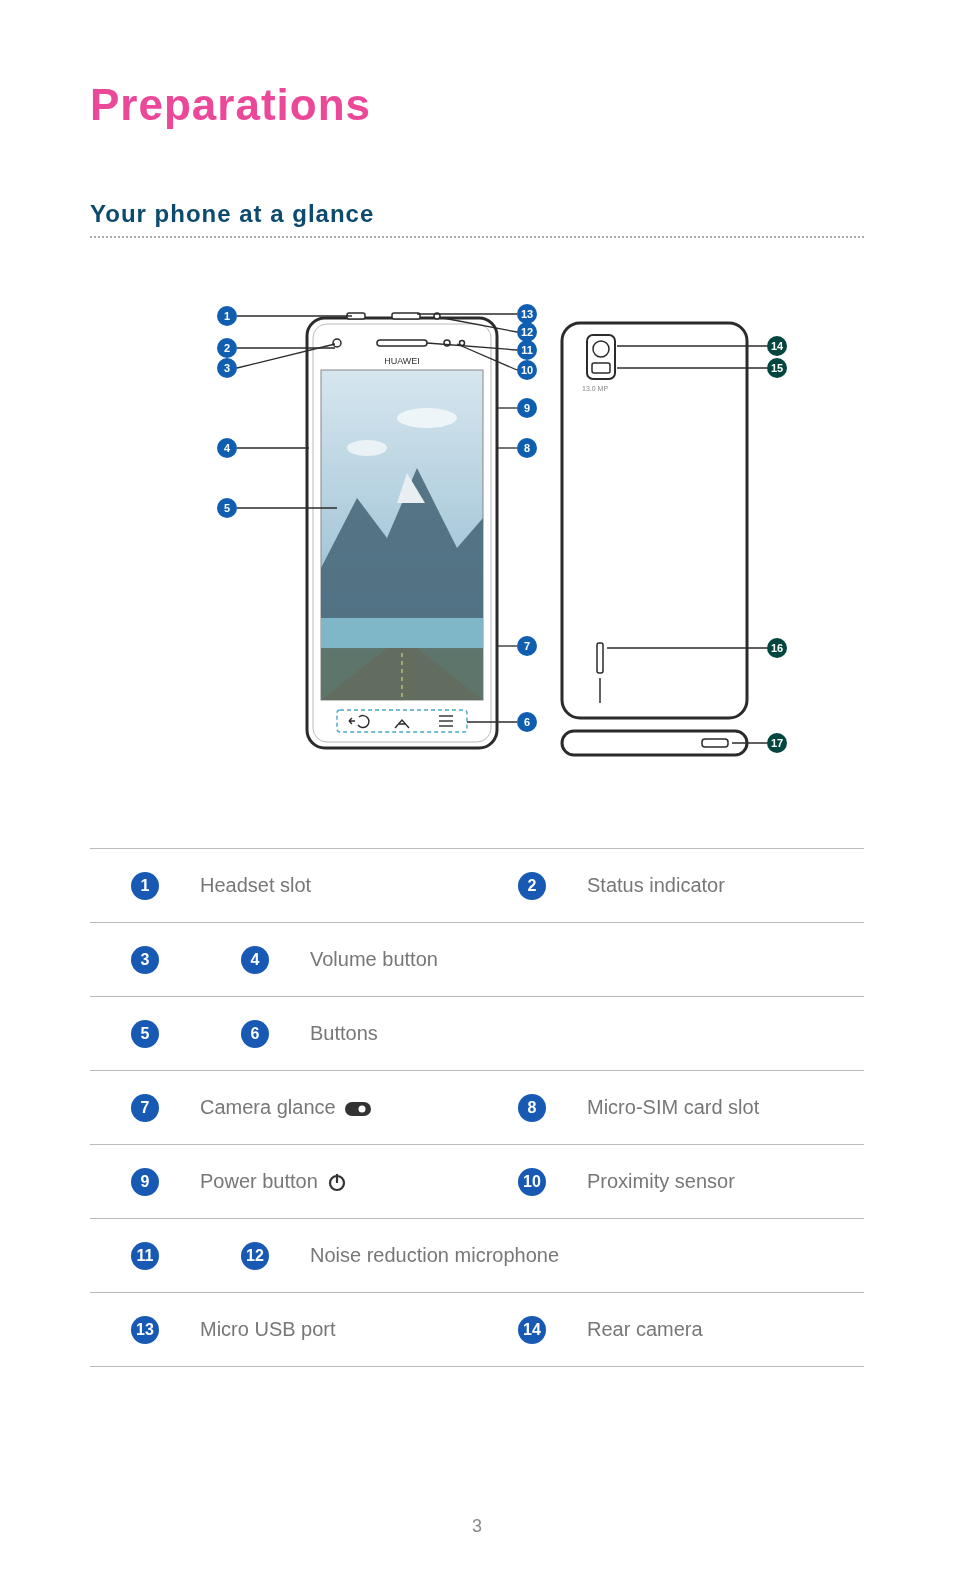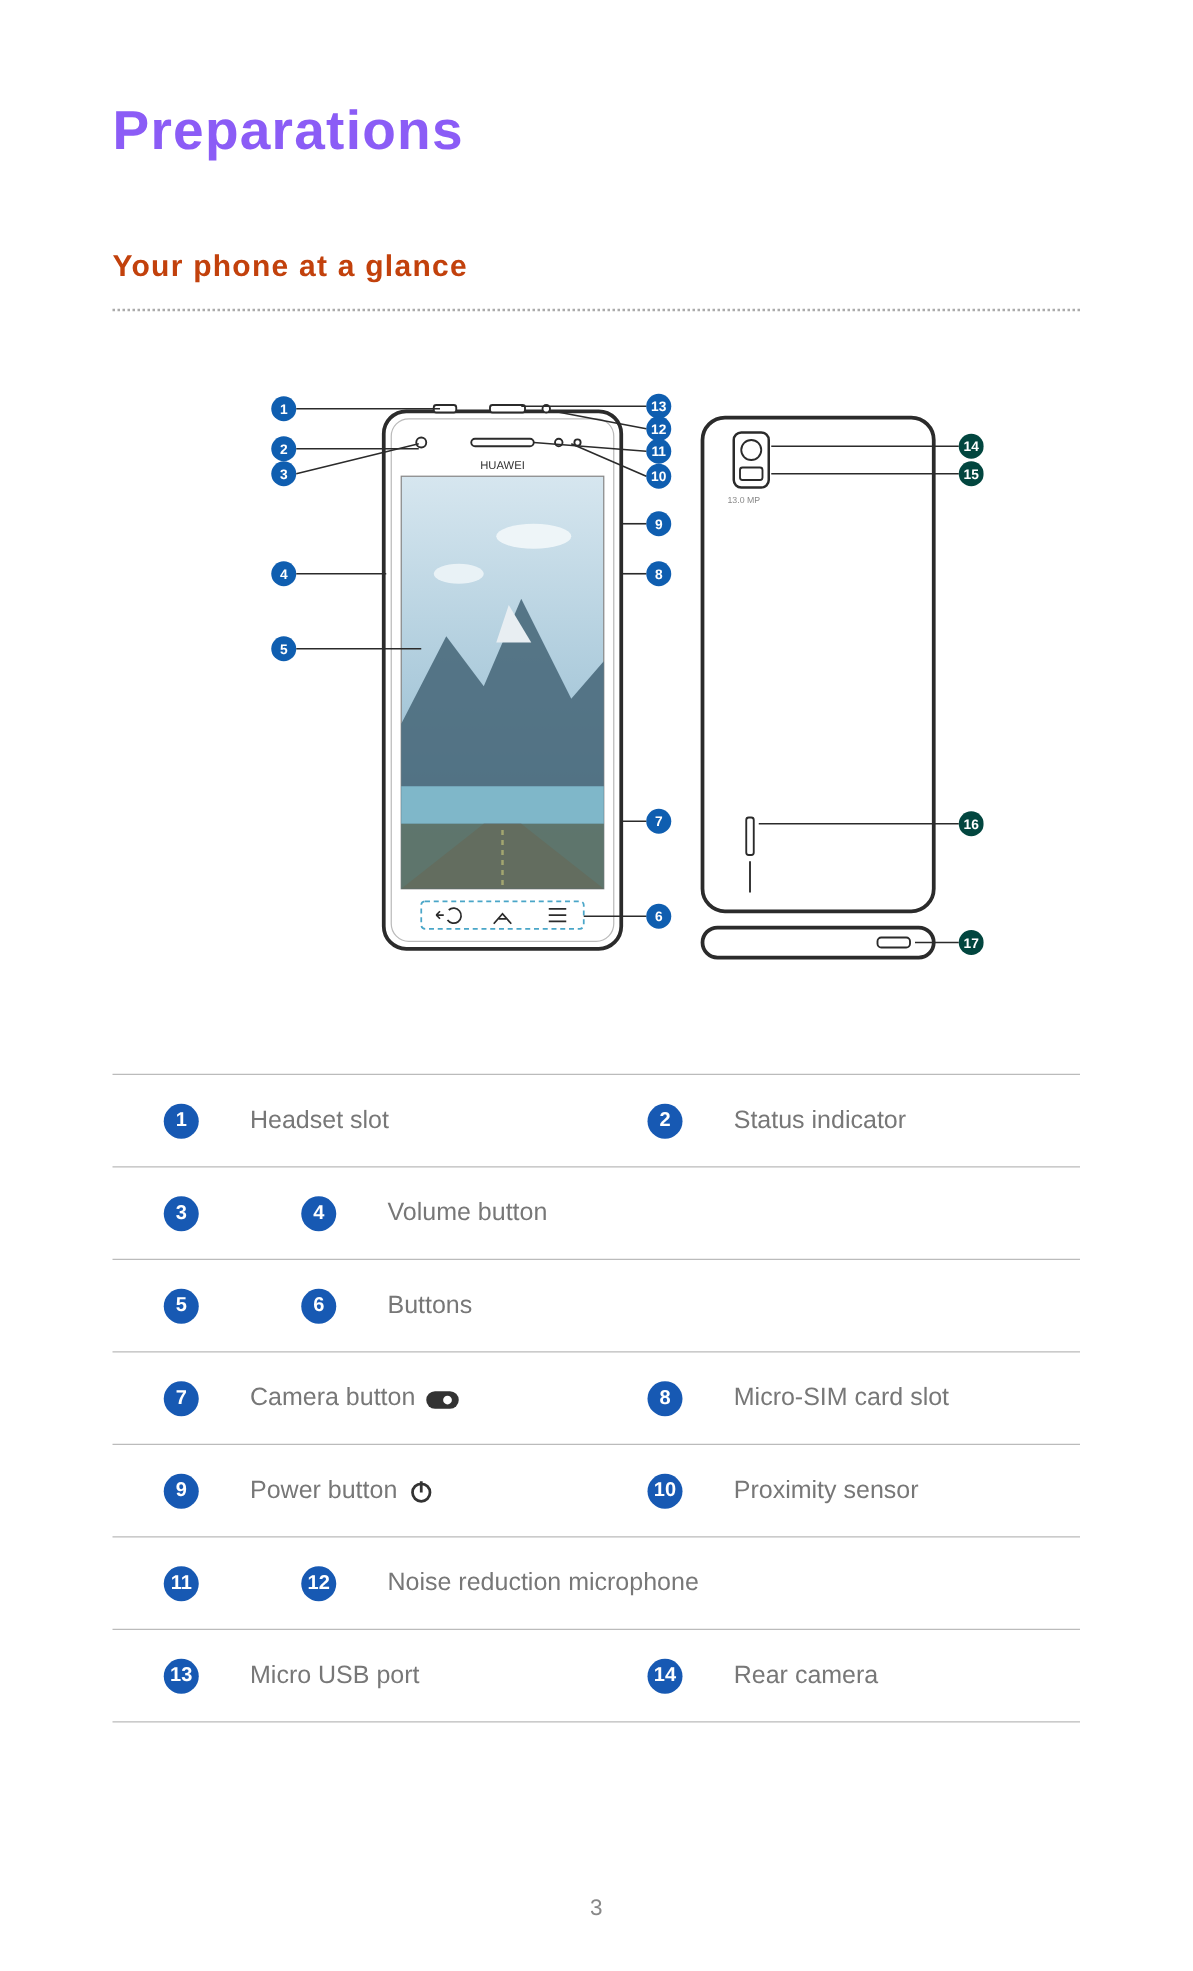--- a/index.html
+++ b/index.html
@@ -6,32 +6,32 @@
   body {
     width: 954px;
     height: 1577px;
     font-family: Arial, Helvetica, sans-serif;
     background: #fff;
     color: #555;
     position: relative;
     padding: 80px 90px 0 90px;
   }
   h1.title {
-    color: #8b5cf6;
+    color: #ec4899;
     font-weight: 700;
     font-size: 44px;
     letter-spacing: 1px;
     margin-bottom: 70px;
   }
   h2.subtitle {
-    color: #c2410c;
+    color: #0c4a6e;
     font-weight: 700;
     font-size: 24px;
     letter-spacing: 1px;
-    margin-bottom: 19px;
+    margin-bottom: 8px;
   }
   .dotted {
     border-bottom: 2px dotted #aaa;
     margin-bottom: 50px;
   }
   .diagram-wrap {
     display: flex;
     justify-content: center;
     margin-bottom: 60px;
   }
@@ -291,21 +291,21 @@
       </div>
       <div class="cell-label">
         <span>Buttons</span>
       </div>
     </div>
     <div class="row">
       <div class="cell-num">
         <span class="badge">7</span>
       </div>
       <div class="cell-label">
-        <span>Camera button</span>
+        <span>Camera glance</span>
         <span class="icon-inline">
           <svg width="28" height="18">
             <rect x="1" y="3" width="26" height="14" rx="7" fill="#333"></rect>
             <circle cx="18" cy="10" r="3.5" fill="#fff"></circle>
           </svg>
         </span>
       </div>
       <div class="cell-num">
         <span class="badge">8</span>
       </div>

